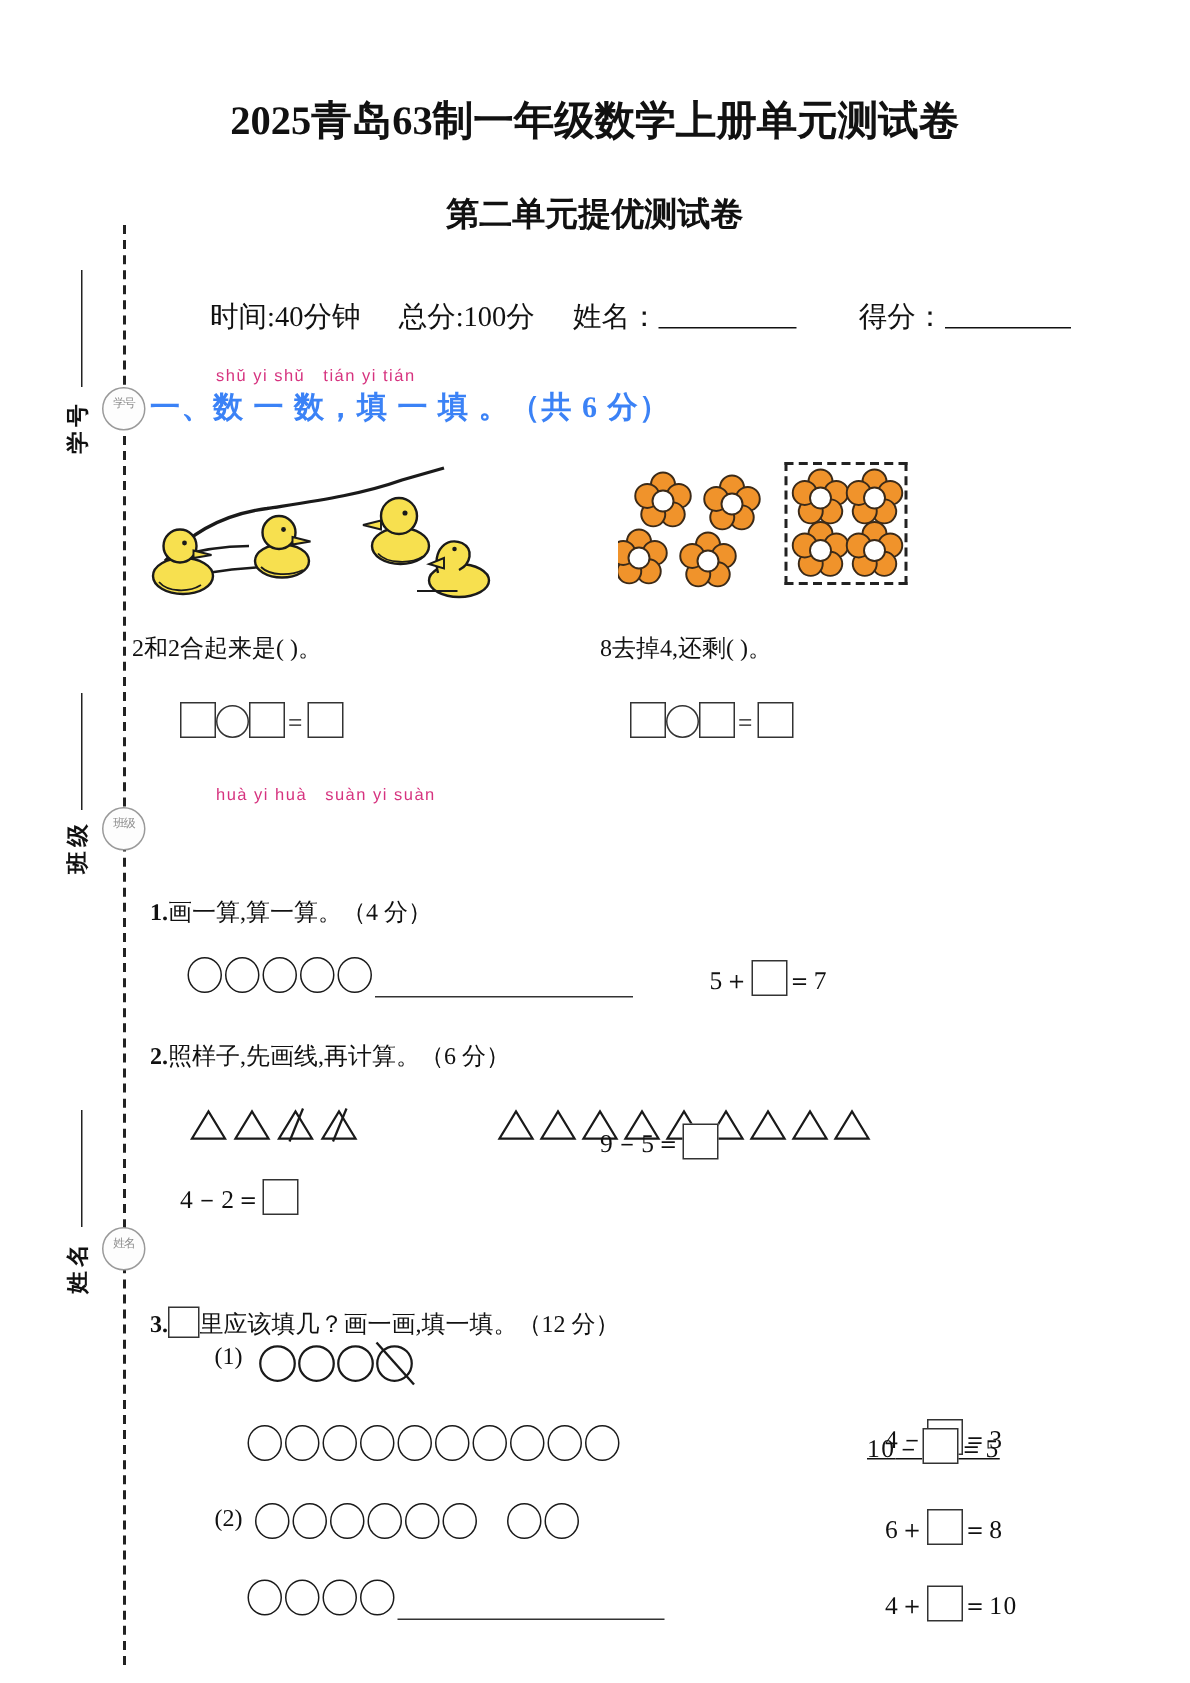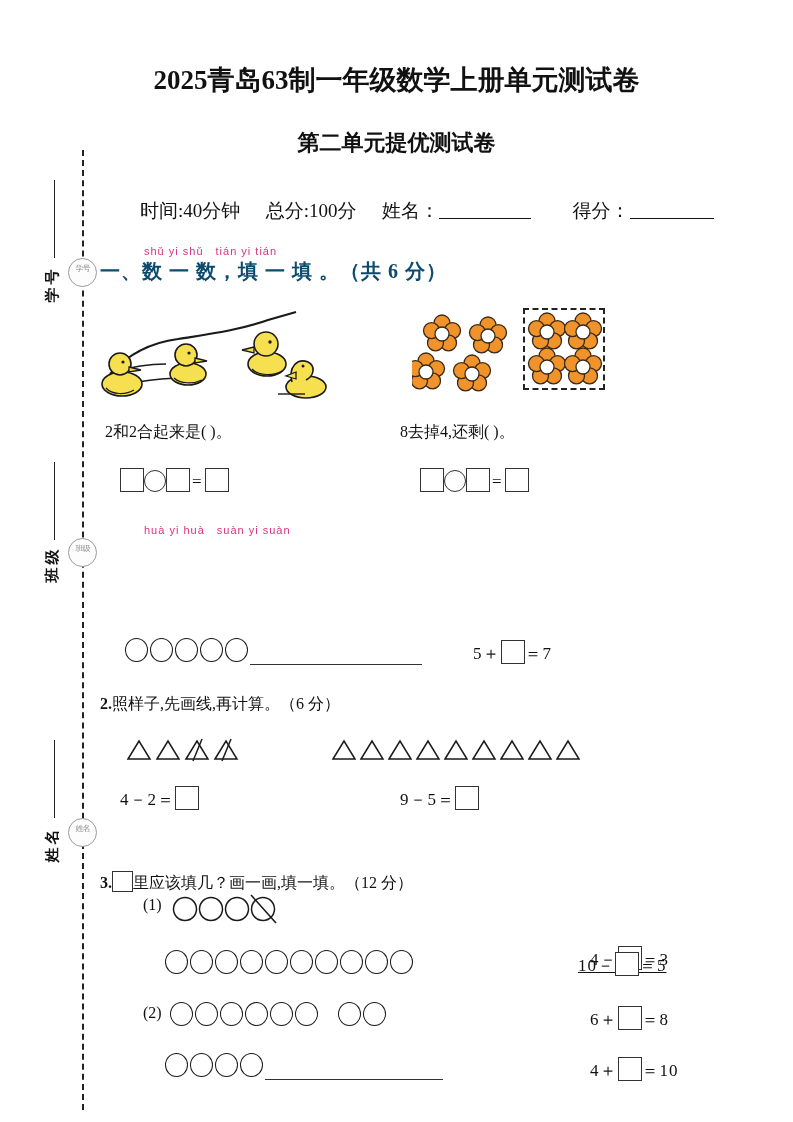--- a/index.html
+++ b/index.html
@@ -123,21 +123,21 @@
     font-family: "Liberation Sans", sans-serif;
     font-size: 11px;
     color: #d6337f;
     letter-spacing: 1px;
     margin-left: 44px;
     margin-bottom: 1px;
     white-space: nowrap;
   }
   .pinyin .sp { display:inline-block; width:12px; }
   .sec-title {
-    color: #0c4a6e;
+    color: #3b82f6;
     font-size: 20px;
     font-weight: bold;
     letter-spacing: 1px;
     white-space: nowrap;
     font-family: "Liberation Serif", "DejaVu Serif", serif;
   }
 
   
   .abs { position: absolute; white-space: nowrap; }
   .qtext { font-size: 16px; }
@@ -339,36 +339,39 @@
     <g transform="translate(56,55)">
       <circle cx="0" cy="-11" r="8" fill="#f0932b" stroke="#3b2a18" stroke-width="1.3"></circle>
       <circle cx="10.5" cy="-3.4" r="8" fill="#f0932b" stroke="#3b2a18" stroke-width="1.3"></circle>
       <circle cx="6.5" cy="8.9" r="8" fill="#f0932b" stroke="#3b2a18" stroke-width="1.3"></circle>
       <circle cx="-6.5" cy="8.9" r="8" fill="#f0932b" stroke="#3b2a18" stroke-width="1.3"></circle>
       <circle cx="-10.5" cy="-3.4" r="8" fill="#f0932b" stroke="#3b2a18" stroke-width="1.3"></circle>
       <circle cx="0" cy="0" r="7" fill="#ffffff" stroke="#3b2a18" stroke-width="1.3"></circle>
     </g>
   </svg>
 
-  <div class="abs qtext" style="left:105px; top:422px;">2和2合起来是(       )。</div>
+  <div class="abs qtext" style="left:88px; top:422px;">2和2合起来是(       )。</div>
   <div class="abs qtext" style="left:400px; top:422px;">8去掉4,还剩(       )。</div>
 
   <div class="abs eq-row" style="left:120px; top:468px;">
     <span class="box"></span><span class="ocirc"></span><span class="box"></span><span class="op">=</span><span class="box"></span>
   </div>
   <div class="abs eq-row" style="left:420px; top:468px;">
     <span class="box"></span><span class="ocirc"></span><span class="box"></span><span class="op">=</span><span class="box"></span>
   </div>
 
   <div class="section" style="top:524px;">
     <div class="pinyin">
       <span>huà yi huà</span><span class="sp"></span><span>suàn yi suàn</span>
     </div>
   </div>
 
+  <div class="abs" style="left:100px; top:598px;">
+    <span class="qnum">1.</span><span class="qtext">画一算,算一算。（4 分）</span>
+  </div>
   <div class="circ-row" style="left:125px; top:638px;">
     <span class="circ"></span><span class="circ"></span><span class="circ"></span><span class="circ"></span><span class="circ"></span><span class="underline-blank" style="width:172px;"></span>
   </div>
   <div class="abs eq-row" style="left:447px; top:640px;margin-left:26px;">
     <span>5</span><span>＋</span><span class="box"></span><span>＝7</span>
   </div>
 
   <div class="abs" style="left:100px; top:694px;">
     <span class="qnum">2.</span><span class="qtext">照样子,先画线,再计算。（6 分）</span>
   </div>
@@ -390,21 +393,21 @@
     <path d="M115 22 L126 4 L137 22 Z" fill="none" stroke="#1a1a1a" stroke-width="1.5"></path>
     <path d="M143 22 L154 4 L165 22 Z" fill="none" stroke="#1a1a1a" stroke-width="1.5"></path>
     <path d="M171 22 L182 4 L193 22 Z" fill="none" stroke="#1a1a1a" stroke-width="1.5"></path>
     <path d="M199 22 L210 4 L221 22 Z" fill="none" stroke="#1a1a1a" stroke-width="1.5"></path>
     <path d="M227 22 L238 4 L249 22 Z" fill="none" stroke="#1a1a1a" stroke-width="1.5"></path>
   </svg>
 
   <div class="abs eq-row" style="left:120px; top:786px;">
     <span>4</span><span>－</span><span>2</span><span>＝</span><span class="box"></span>
   </div>
-  <div class="abs eq-row" style="left:400px; top:786px;">
+  <div class="abs eq-row" style="left:400px; top:749px;">
     <span>9</span><span>－</span><span>5</span><span>＝</span><span class="box"></span>
   </div>
 
   <div class="abs" style="left:100px; top:843px;margin-top:28px;">
     <span class="qnum">3.</span><span class="box sm"></span><span class="qtext">里应该填几？画一画,填一填。（12 分）</span>
   </div>
 
   <div class="abs qtext" style="left:143px; top:896px;">(1)</div>
   <svg class="art" style="left:170px; top:893px;" width="120" height="32" viewBox="0 0 120 32">
     <circle cx="15" cy="16" r="11.5" fill="none" stroke="#1a1a1a" stroke-width="1.5"></circle>

